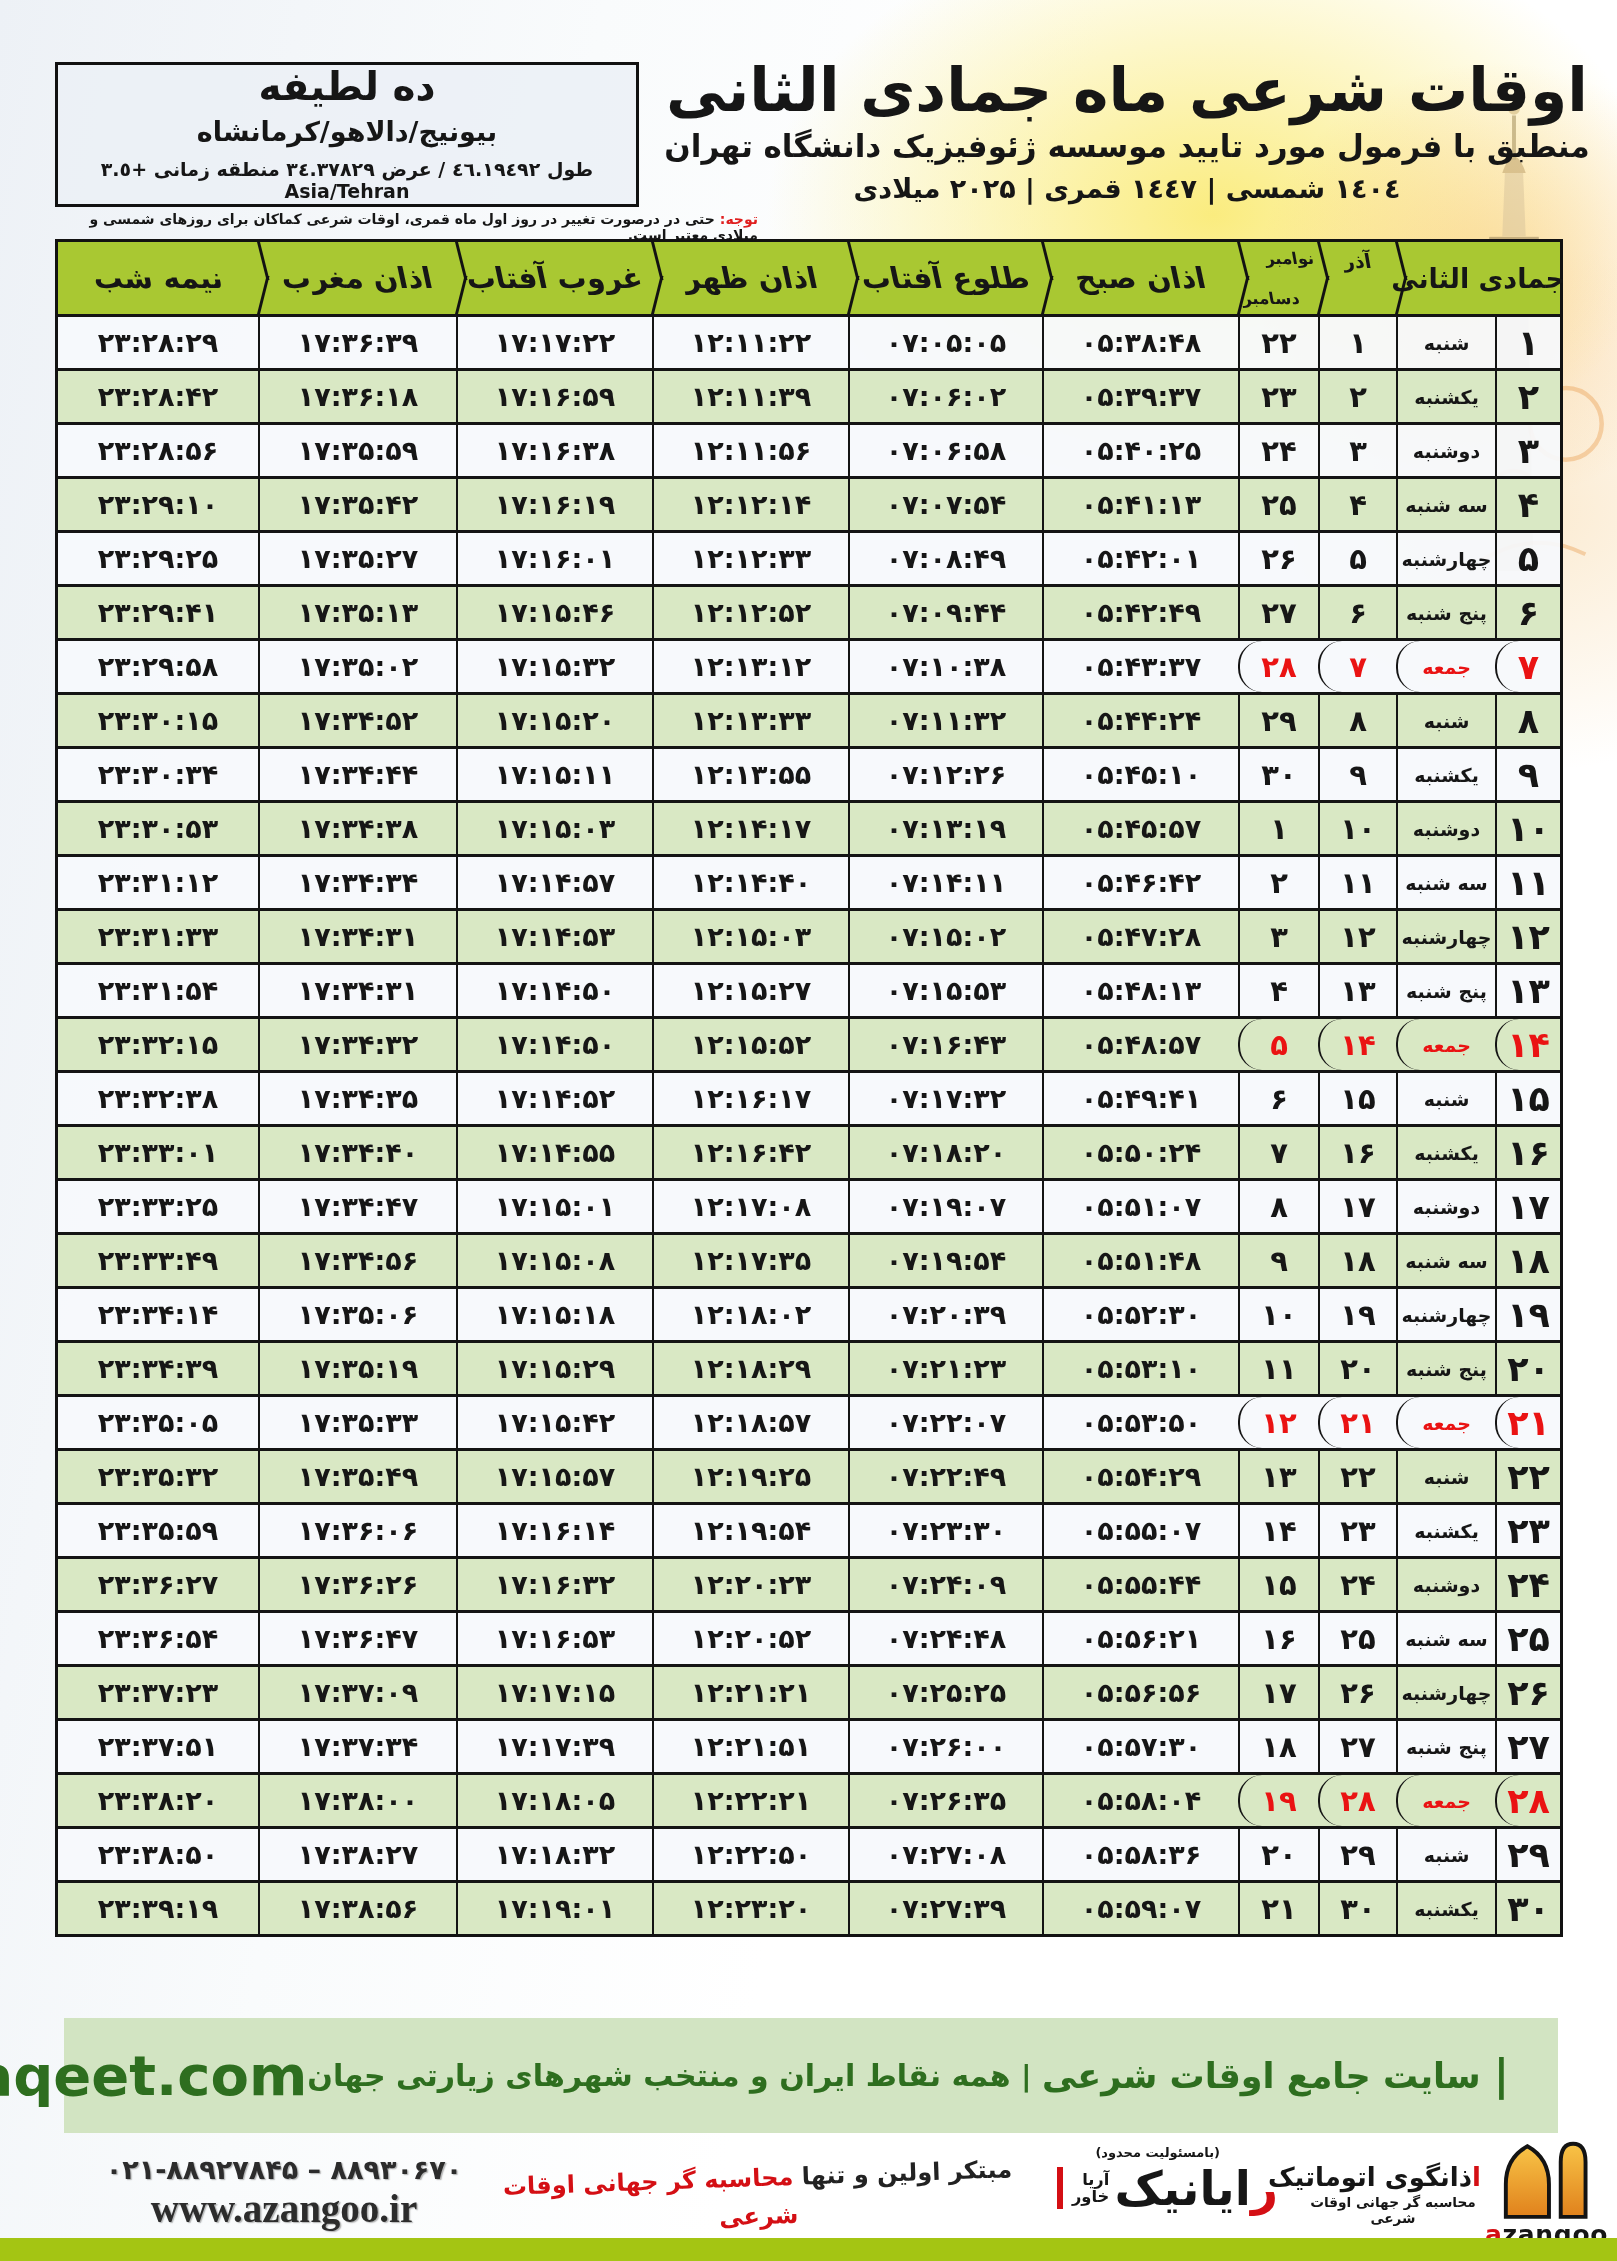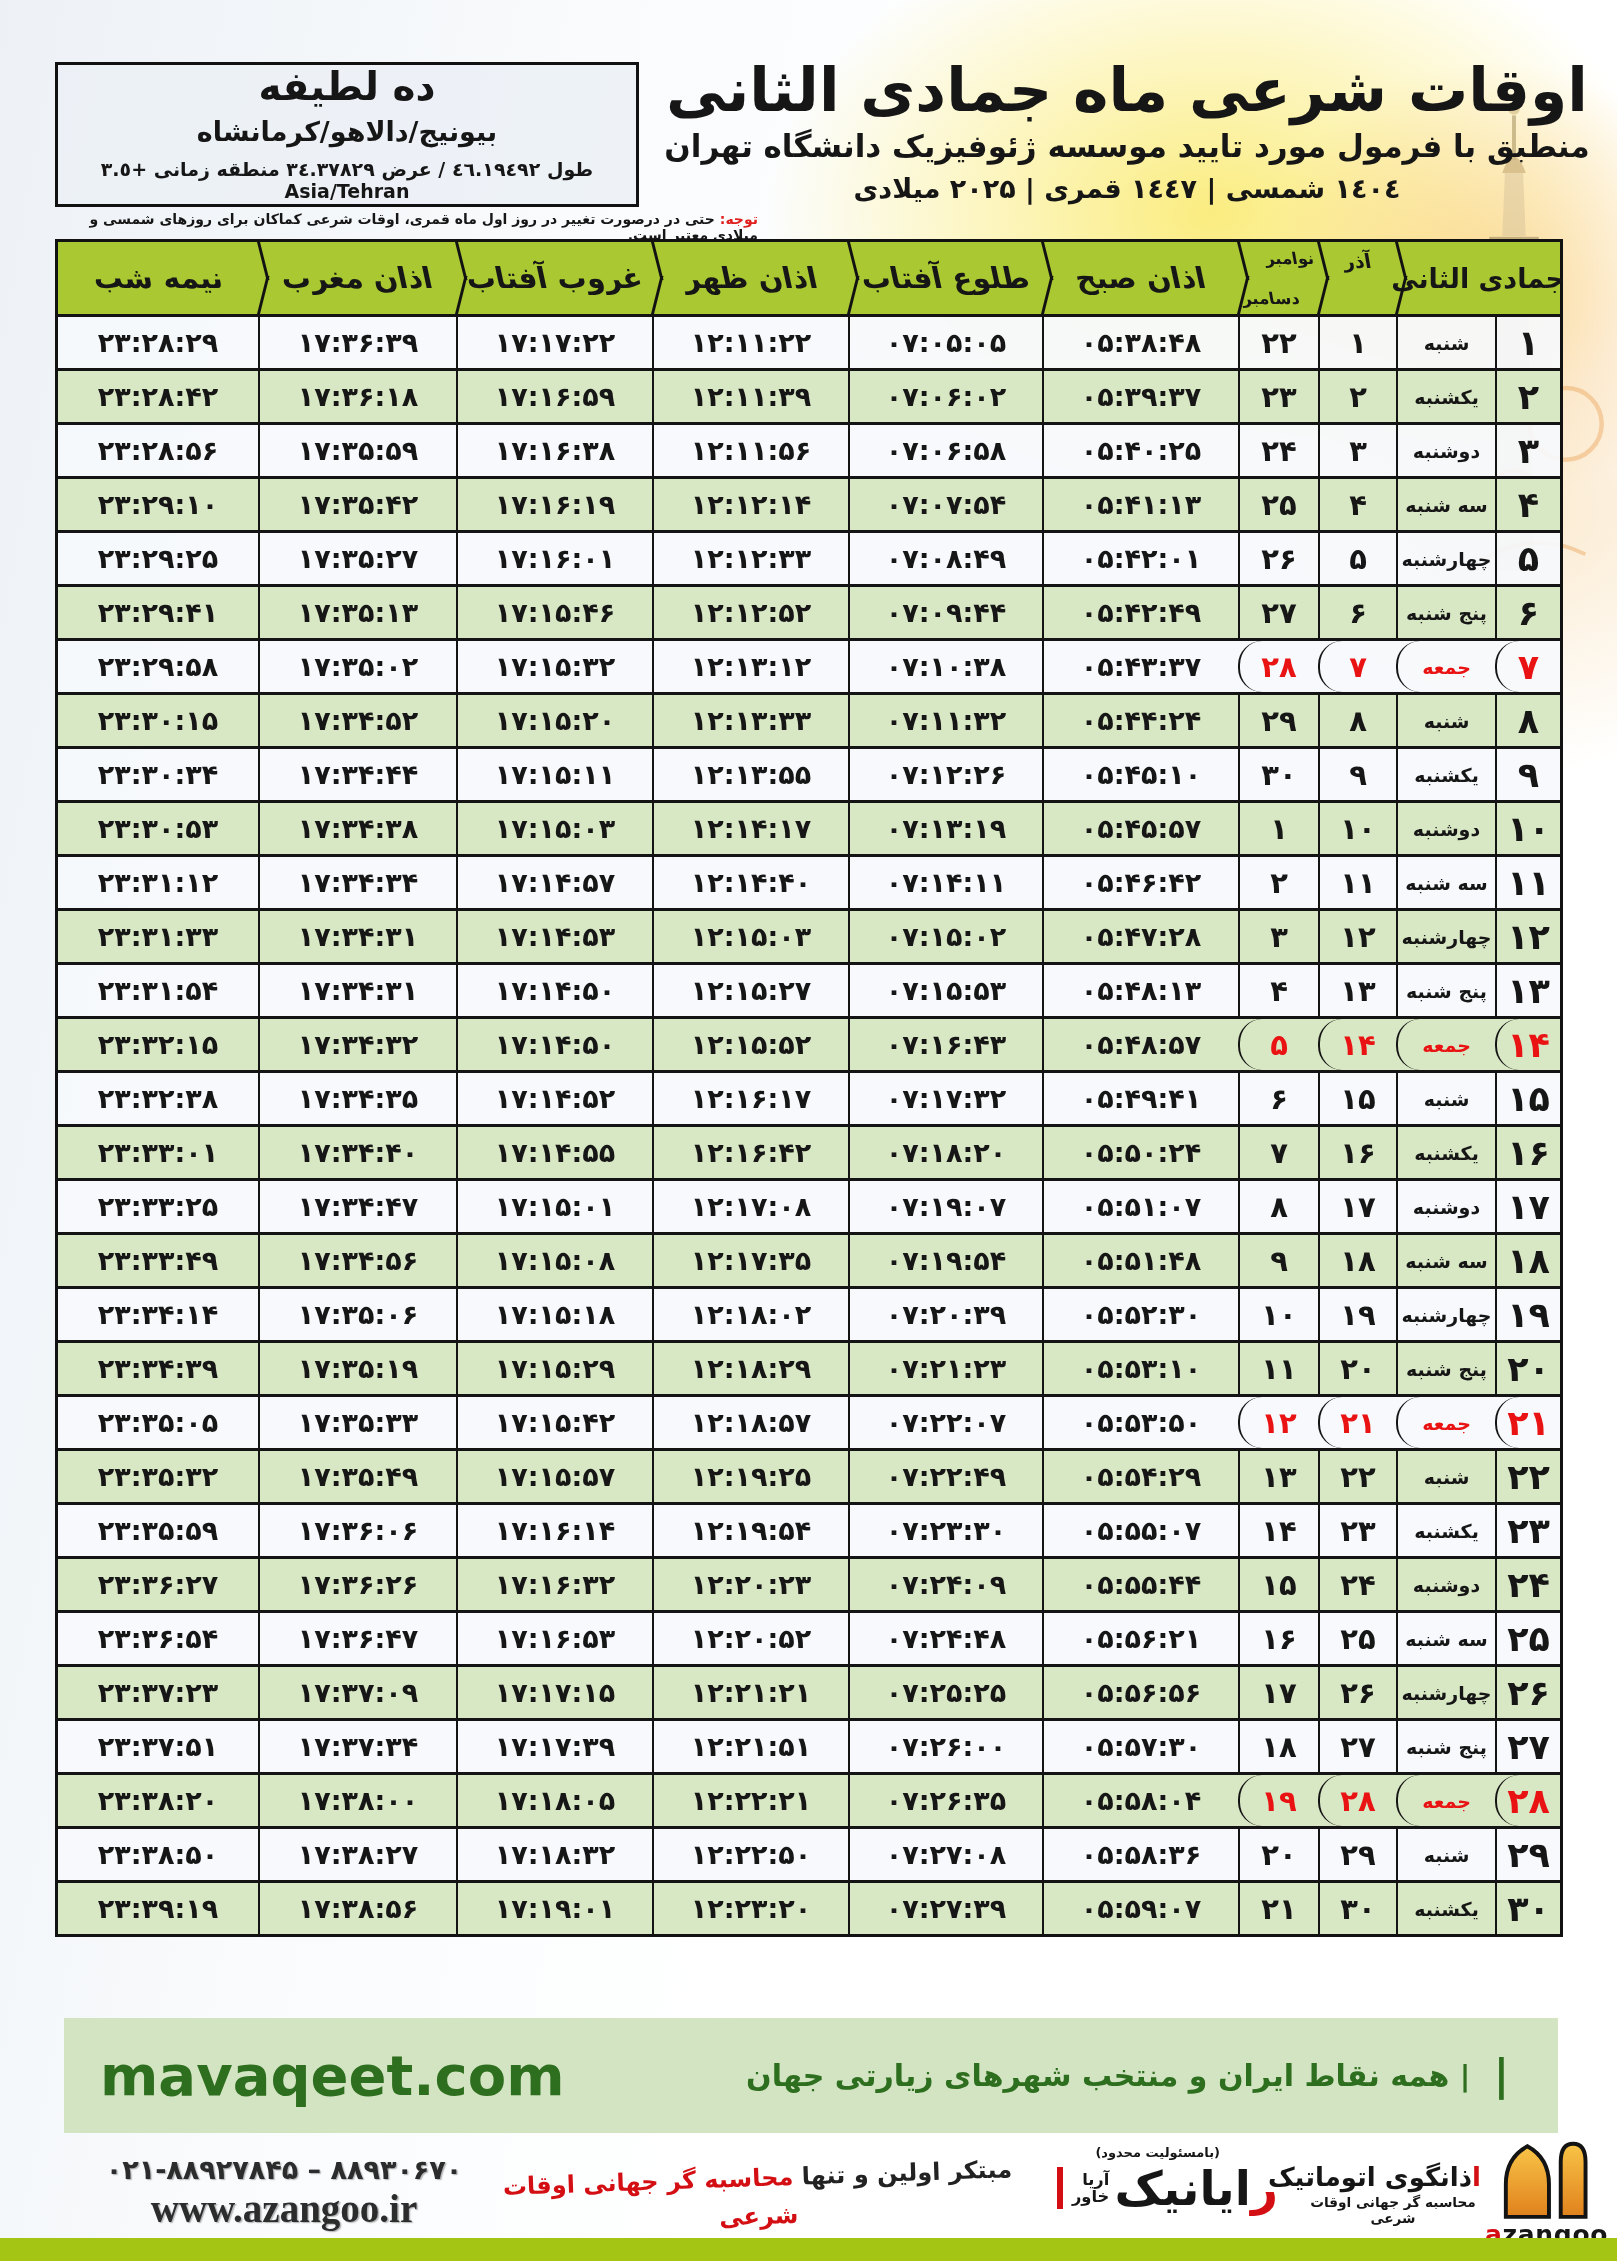--- a/index.html
+++ b/index.html
@@ -545,20 +545,21 @@
     <div class="td c-time">۱۷:۱۹:۰۱</div>
     <div class="td c-time">۱۷:۳۸:۵۶</div>
     <div class="td c-time">۲۳:۳۹:۱۹</div>
   </div>
     </div>
 </div>
 
 <div class="mvbar">
   <div class="mv-fa">
     <span class="mv-sep">|</span>
+    <span class="mv-site">سایت جامع اوقات شرعی</span>
     <span class="mv-sep2">|</span>
     <span class="mv-scope">همه نقاط ایران و منتخب شهرهای زیارتی جهان</span>
   </div>
   <div class="mv-domain">mavaqeet.com</div>
 </div>
 
 <div class="bottom">
   <div class="contact">
     <div class="phones">۰۲۱-۸۸۹۲۷۸۴۵ – ۸۸۹۳۰۶۷۰</div>
     <div class="site">www.azangoo.ir</div>

